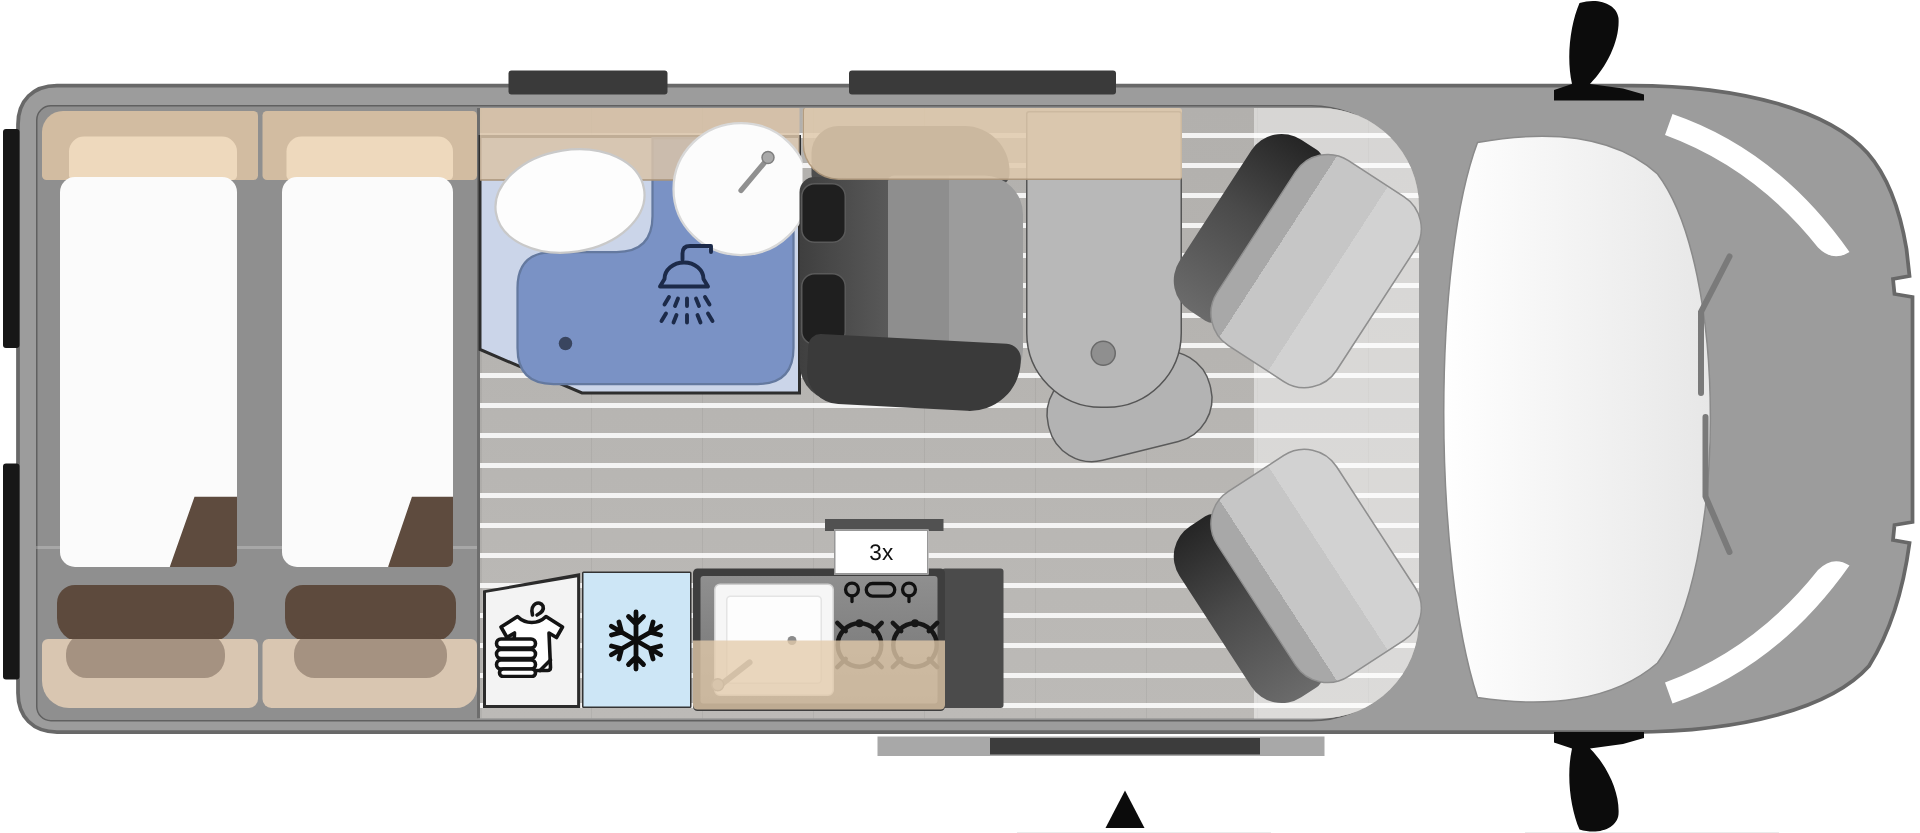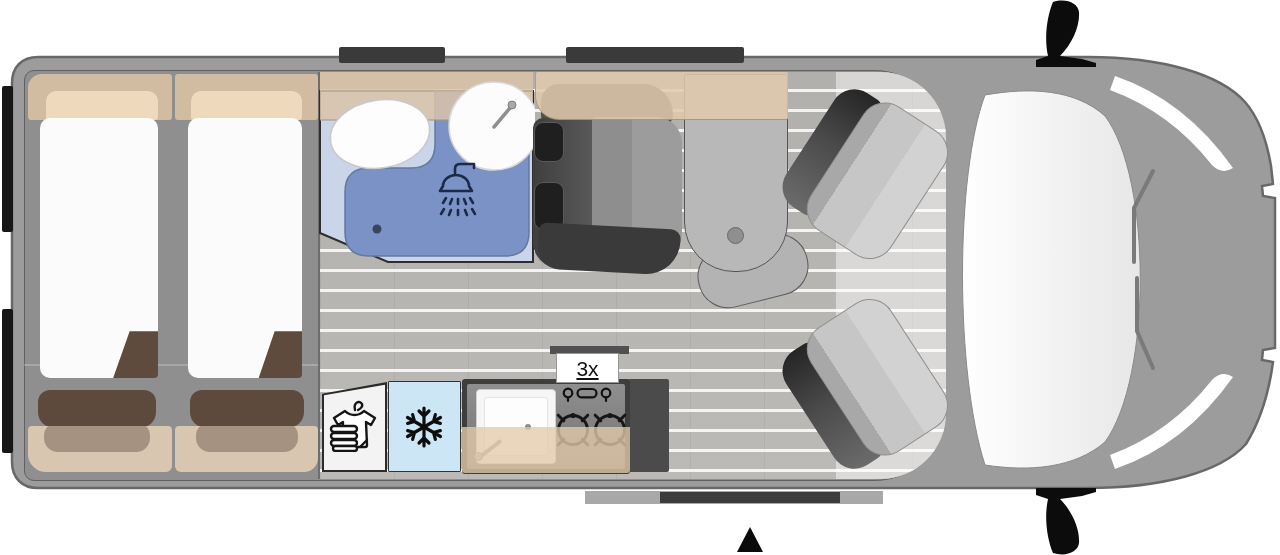--- a/index.html
+++ b/index.html
@@ -20,21 +20,21 @@
                border:1px solid #8f8f8f;border-radius:26px;}
   .seatback{background:linear-gradient(180deg,#252525 0%,#4a4a4a 45%,#6b6b6b 100%);
             border-radius:24px 10px 10px 24px;}
   .floor{background-color:#b5b3b0;
          background-image:
            repeating-linear-gradient(180deg,rgba(255,255,255,0) 0 17px,rgba(255,255,255,0.85) 17px 20px),
            repeating-linear-gradient(90deg,rgba(0,0,0,0.05) 0 1px,transparent 1px 74px),
            linear-gradient(180deg,#b2b0ad,#bcbab7);
          border-left:2px solid #6d6d6d;}
   .label3x{background:#ffffff;border:1px solid #979797;color:#111;
-           font-size:21px;text-align:center;line-height:29px;text-decoration:underline;}
+           font-size:15px;text-align:center;line-height:29px;}
 </style>
 </head>
 <body>
 
 <div class="stage">
 
   <svg class="abs" style="left:0;top:0" width="1280" height="555" viewBox="0 0 1280 555">
     <defs>
       <linearGradient id="ws" x1="0" y1="0" x2="1" y2="0">
         <stop offset="0" stop-color="#ffffff"></stop>

